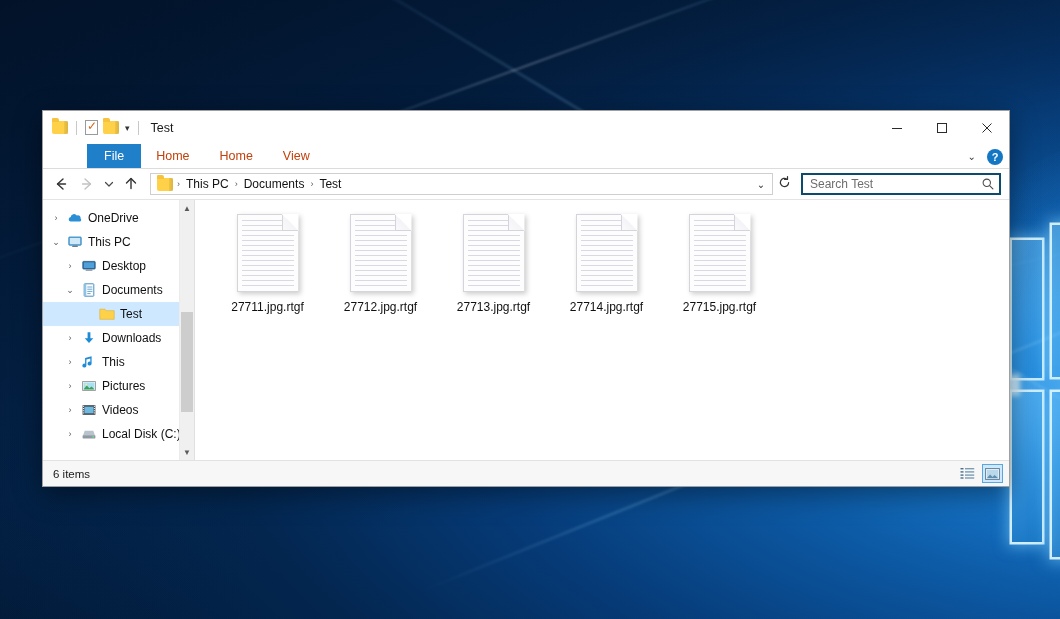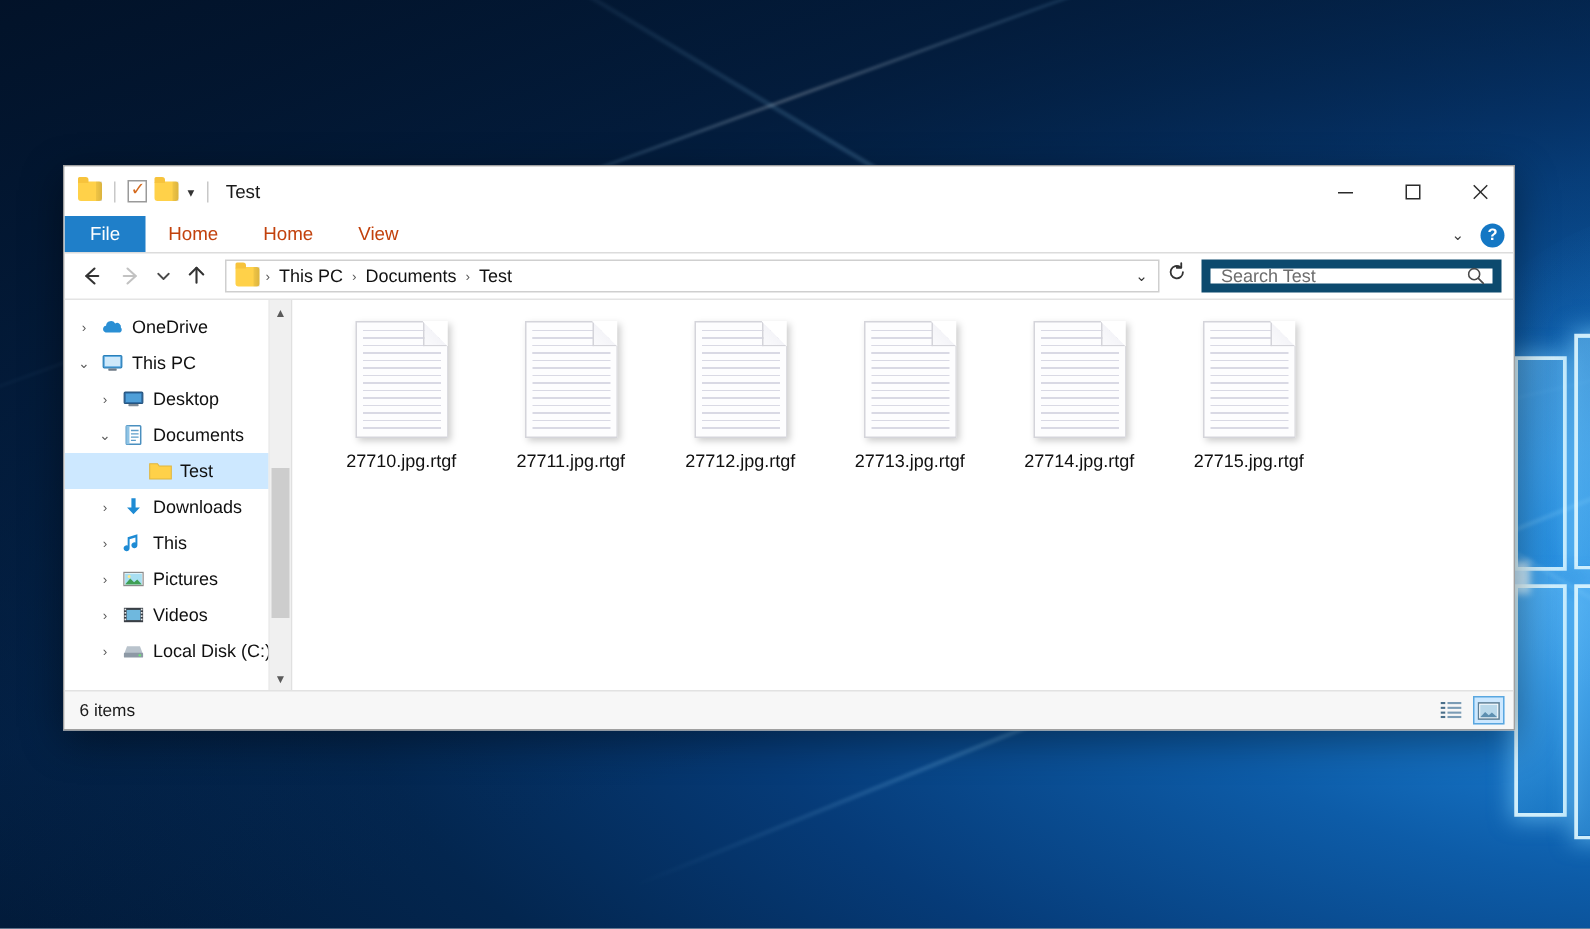--- a/index.html
+++ b/index.html
@@ -122,21 +122,21 @@
     background: #ffffff;
     display: flex; align-items: stretch;
     border-bottom: 1px solid #dcdcdc;
     position: relative;
   }
   .tab {
     padding: 0 15px; display: flex; align-items: center;
     font-size: 12.5px; color: #c2410c;
   }
   .tab-file {
-    background: #1f7fc9; color: #ffffff; padding: 0 17px; font-size: 12.5px;
+    background: #1f7fc9; color: #ffffff; padding: 0 17px; font-size: 12.5px; margin-left: 44px;
   }
   .ribbon-right {
     position: absolute; right: 6px; top: 0; height: 25px;
     display: flex; align-items: center; gap: 11px;
   }
   .ribbon-chev { font-size: 10px; color: #3a3a3a; }
   .help-icon {
     width: 16px; height: 16px; border-radius: 50%;
     background: #1477c4; color: #fff;
     font-size: 11px; font-weight: bold;
@@ -167,21 +167,21 @@
     font-size: 12px; color: #121212; padding: 0 4px; white-space: nowrap;
   }
   .crumb-sep {
     font-size: 9px; color: #5a5a5a; padding: 0 1px;
   }
   .addr-right { display: flex; align-items: center; gap: 0; flex: 0 0 auto; }
   .addr-chev { width: 18px; text-align: center; font-size: 10px; color: #333; }
   .addr-refresh { width: 22px; text-align: center; }
   .searchbox {
     flex: 0 0 200px; height: 22px; margin-left: 6px;
-    border: 6px solid #0c4a6e; background: #fff;
+    border: 2px solid #0c4a6e; background: #fff;
     display: flex; align-items: center; padding: 0 4px 0 7px;
   }
   .search-placeholder { flex: 1 1 auto; font-size: 12px; color: #6d6d6d; }
 
   
   .wbody { flex: 1 1 auto; display: flex; min-height: 0; }
 
   .sidebar {
     flex: 0 0 152px; position: relative;
     background: #ffffff;
@@ -543,30 +543,20 @@
       <div class="vscroll">
         <div class="vscroll-arrow">▲</div>
         <div class="vscroll-thumb"></div>
         <div class="vscroll-arrow bottom">▼</div>
       </div>
     </div>
 
     <div class="content">
       <div class="file-grid">
 
-        <div class="file-item">
-          <div class="doc-icon">
-            <div class="doc-page"></div>
-              <div class="doc-lines"></div>
-              <div class="doc-lines-top"></div>
-            <div class="doc-fold-mask"></div>
-              <div class="doc-fold"></div>
-          </div>
-          <div class="file-name">27710.jpg.rtgf</div>
-        </div>
 
         <div class="file-item">
           <div class="doc-icon">
             <div class="doc-page"></div>
               <div class="doc-lines"></div>
               <div class="doc-lines-top"></div>
             <div class="doc-fold-mask"></div>
               <div class="doc-fold"></div>
           </div>
           <div class="file-name">27711.jpg.rtgf</div>

